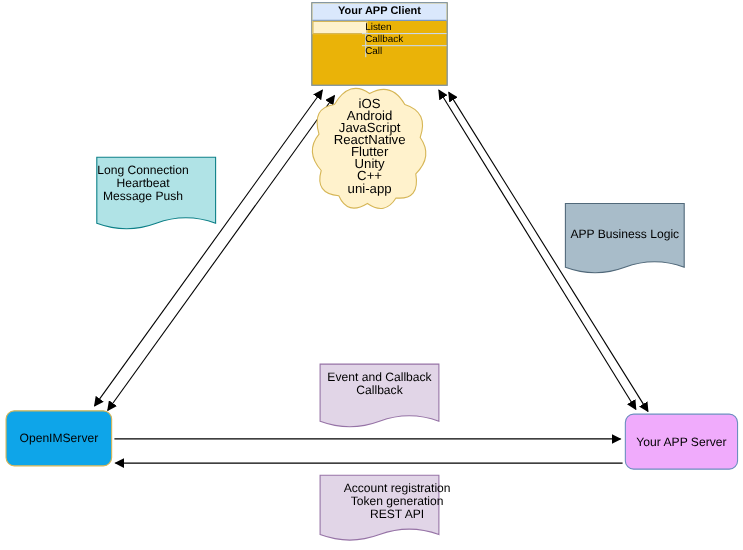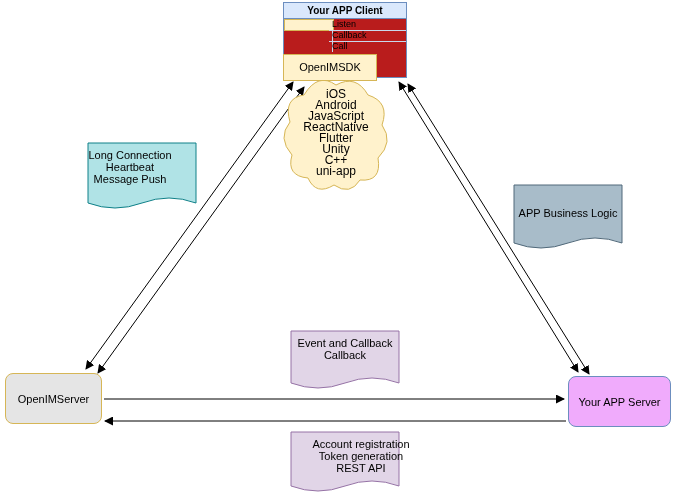--- a/index.html
+++ b/index.html
@@ -4,36 +4,36 @@
 <style>
   html,body{margin:0;padding:0;}
   body{
     width:675px;height:500px;position:relative;background:#ffffff;
     font-family:"Liberation Sans", sans-serif;color:#000;overflow:hidden;
   }
   svg.layer{position:absolute;left:0;top:0;z-index:1;}
   .node{position:absolute;z-index:2;box-sizing:border-box;}
 
   
-  .client-box{left:283px;top:2px;width:124px;height:76px;border:1px solid #6c8ebf;background:#b91c1c;}
+  .client-box{left:283px;top:2px;width:124px;height:76px;border:1px solid #6c8ebf;background:#eab308;}
   .client-header{height:15px;line-height:15px;background:#dae8fc;border-bottom:1px solid #6c8ebf;
     font-size:10px;font-weight:bold;text-align:center;}
   .client-row{position:absolute;left:45px;right:0;height:11px;line-height:11px;font-size:9px;
     padding-left:3px;border-bottom:1px solid #c9d8ec;}
   .client-row.r1{top:16px;}
   .client-row.r2{top:27px;}
   .client-row.r3{top:38px;border-bottom:none;}
   .client-vline{position:absolute;left:48px;top:16px;height:33px;width:0;border-left:1px solid #c9d8ec;}
   .client-cell{position:absolute;left:0;top:16px;width:48px;height:10px;background:#fff2cc;border:1px solid #d6b656;}
   .sdk-box{position:absolute;left:-1px;top:51px;width:92px;height:25px;line-height:25px;text-align:center;
     background:#fff2cc;border:1px solid #d6b656;font-size:11px;}
 
   
   .server-node{border-radius:8px;font-size:11px;display:flex;align-items:center;justify-content:center;text-align:center;}
-  .openim-server{left:5px;top:373px;width:97px;height:51px;background:#e5e5e5;border:1px solid #d6b656;}
+  .openim-server{left:5px;top:373px;width:97px;height:51px;background:#0ea5e9;border:1px solid #d6b656;}
   .app-server{left:568px;top:376px;width:103px;height:51px;background:#f0abfc;border:1px solid #6c8ebf;}
 
   
   .note-text{position:absolute;z-index:2;text-align:center;font-size:11px;line-height:12px;}
   .t-long{left:88px;top:149px;width:84px;}
   .t-logic{left:514px;top:207px;width:108px;}
   .t-event{left:291px;top:337px;width:108px;}
   .t-account{left:305px;top:438px;width:112px;}
   .t-cloud{left:291px;top:89px;width:90px;font-size:12px;line-height:11px;}
 </style>
@@ -69,21 +69,20 @@
   <path fill="#e1d5e7" stroke="#9673a6" stroke-width="1" d="M291,432 L399,432 L399,486 Q372,476 345,486 Q318,496 291,486 Z"></path>
 </svg>
 
 <div class="node client-box">
   <div class="client-header">Your APP Client</div>
   <div class="client-vline"></div>
   <div class="client-cell"></div>
   <div class="client-row r1">Listen</div>
   <div class="client-row r2">Callback</div>
   <div class="client-row r3">Call</div>
-  <div class="sdk-box">OpenIMSDK</div>
 </div>
 
 <div class="note-text t-cloud">
   <div>iOS</div>
   <div>Android</div>
   <div>JavaScript</div>
   <div>ReactNative</div>
   <div>Flutter</div>
   <div>Unity</div>
   <div>C++</div>

